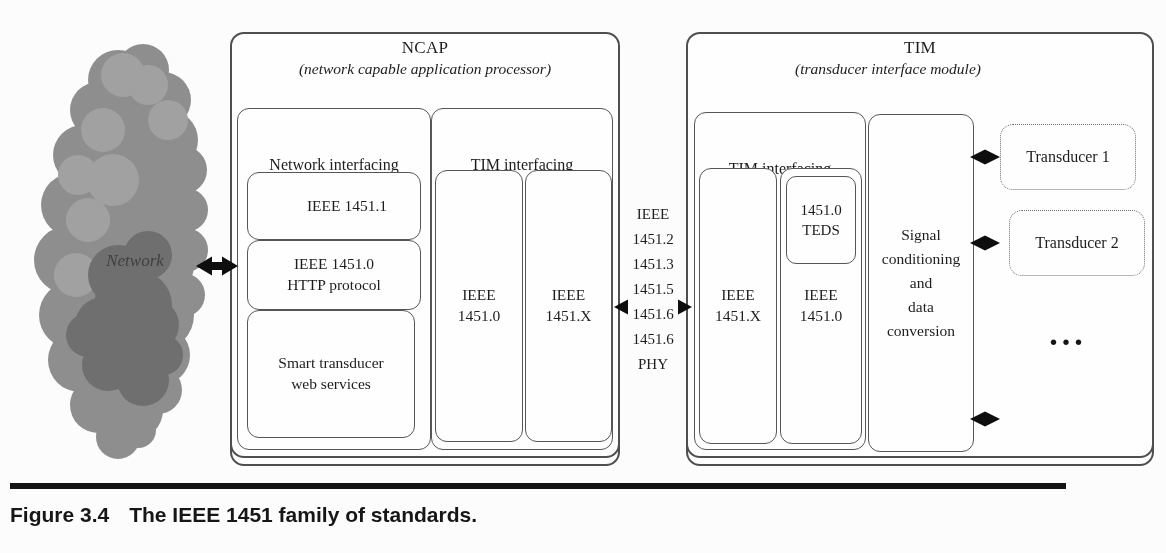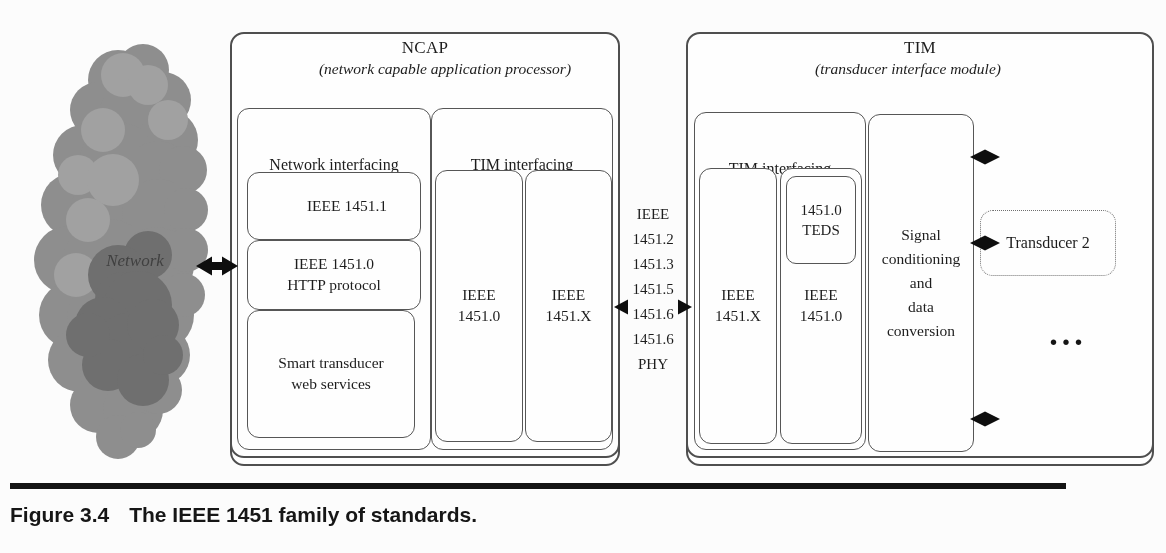--- a/index.html
+++ b/index.html
@@ -10,21 +10,21 @@
   .abs{position:absolute;box-sizing:border-box;}
   .outer{border:2px solid #4f4f4f;border-radius:14px;background:#fefefe;}
   .stack{border:2px solid #4f4f4f;border-radius:14px;background:#fefefe;}
   .section{border:1.6px solid #565656;border-radius:12px;background:#fefefe;}
   .wbox{border:1.6px solid #565656;border-radius:12px;background:#fefefe;
         display:flex;align-items:center;justify-content:center;text-align:center;
         font-size:15.5px;line-height:1.35;}
   .ml{white-space:pre-line;}
   .ctr{text-align:center;}
   .hdr{font-size:17px;letter-spacing:.3px;}
-  .sub{font-size:15.5px;font-style:italic;margin-left:20px;}
+  .sub{font-size:15.5px;font-style:italic;}
   .seclabel{font-size:16px;margin-top:40px;}
   .linktext{font-size:15px;line-height:25px;text-align:center;white-space:pre-line;}
   .dotted{border:1.7px dotted #6f6f6f;border-radius:13px;background:#fefefe;
           display:flex;align-items:center;justify-content:center;font-size:16px;}
   .dots{font-size:34px;font-weight:bold;letter-spacing:4px;text-align:center;line-height:20px;color:#151515;}
   .rule{background:#141414;}
   .caption{font-family:"Liberation Sans","DejaVu Sans",sans-serif;font-weight:bold;
            font-size:21px;color:#161616;}
   .caption .gap{display:inline-block;width:20px;}
   svg{display:block;}
@@ -134,21 +134,22 @@
 1451.0</div>
   <div class="abs wbox ml" style="left:786px;top:176px;width:70px;height:88px;border-radius:10px;font-size:15px;">1451.0
 TEDS</div>
 
   <div class="abs wbox ml" style="left:868px;top:114px;width:106px;height:338px;font-size:15.5px;line-height:24px;">Signal
 conditioning
 and
 data
 conversion</div>
 
-  <div class="abs dotted" style="left:980px;top:210px;width:136px;height:66px;">Transducer 2</div>
+  <div class="abs dotted" style="left:1000px;top:124px;width:136px;height:66px;">Transducer 1</div>
+  <div class="abs dotted" style="left:1009px;top:210px;width:136px;height:66px;">Transducer 2</div>
   <div class="abs dots" style="left:1000px;top:324px;width:136px;">...</div>
 
   <svg class="abs" style="left:0;top:0;pointer-events:none;" width="1166" height="553" viewBox="0 0 1166 553" aria-hidden="true">
     <polygon points="196,266 212,256.5 212,262 222,262 222,256.5 238,266 222,275.5 222,270 212,270 212,275.5" fill="#0e0e0e"></polygon>
     <polygon points="614,307 628,299.5 628,314.5" fill="#0e0e0e"></polygon>
     <polygon points="692,307 678,299.5 678,314.5" fill="#0e0e0e"></polygon>
     <polygon points="970,157 985,149.5 1000,157 985,164.5" fill="#0e0e0e"></polygon>
     <polygon points="970,243 985,235.5 1000,243 985,250.5" fill="#0e0e0e"></polygon>
     <polygon points="970,419 985,411.5 1000,419 985,426.5" fill="#0e0e0e"></polygon>
   </svg>

